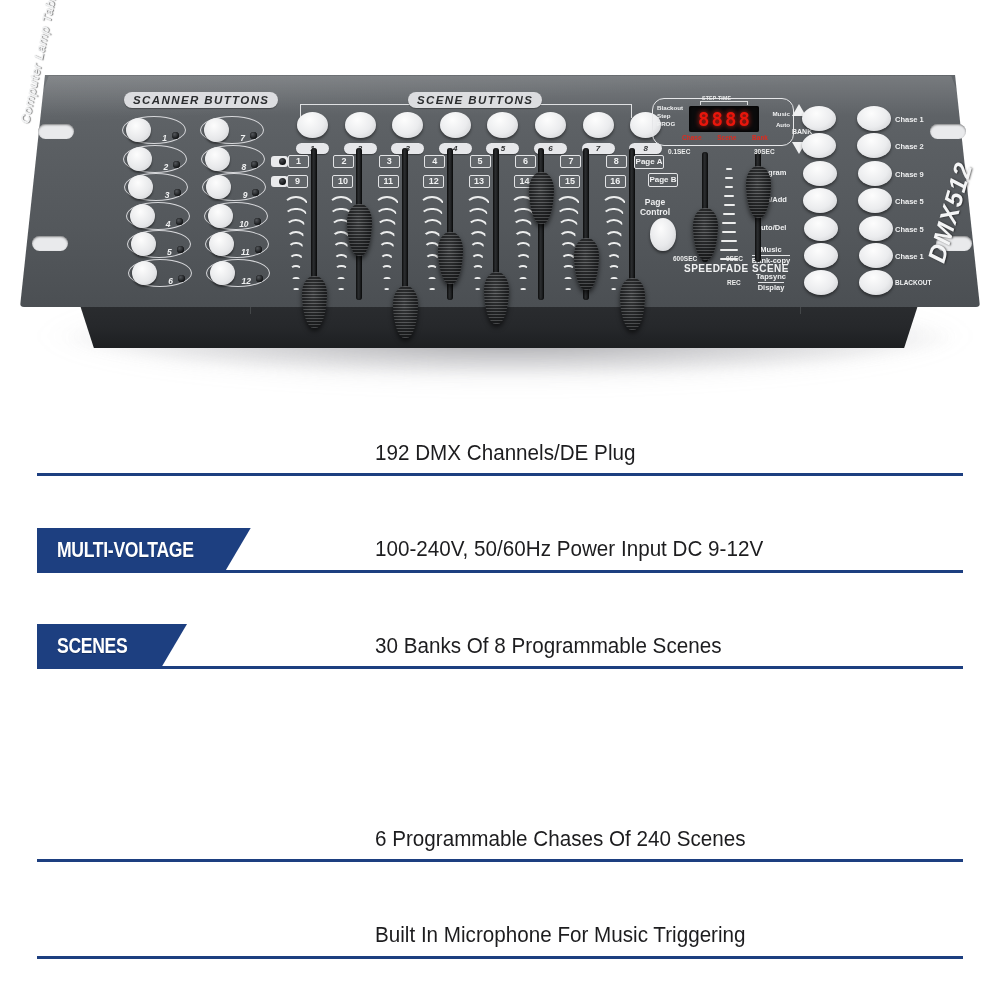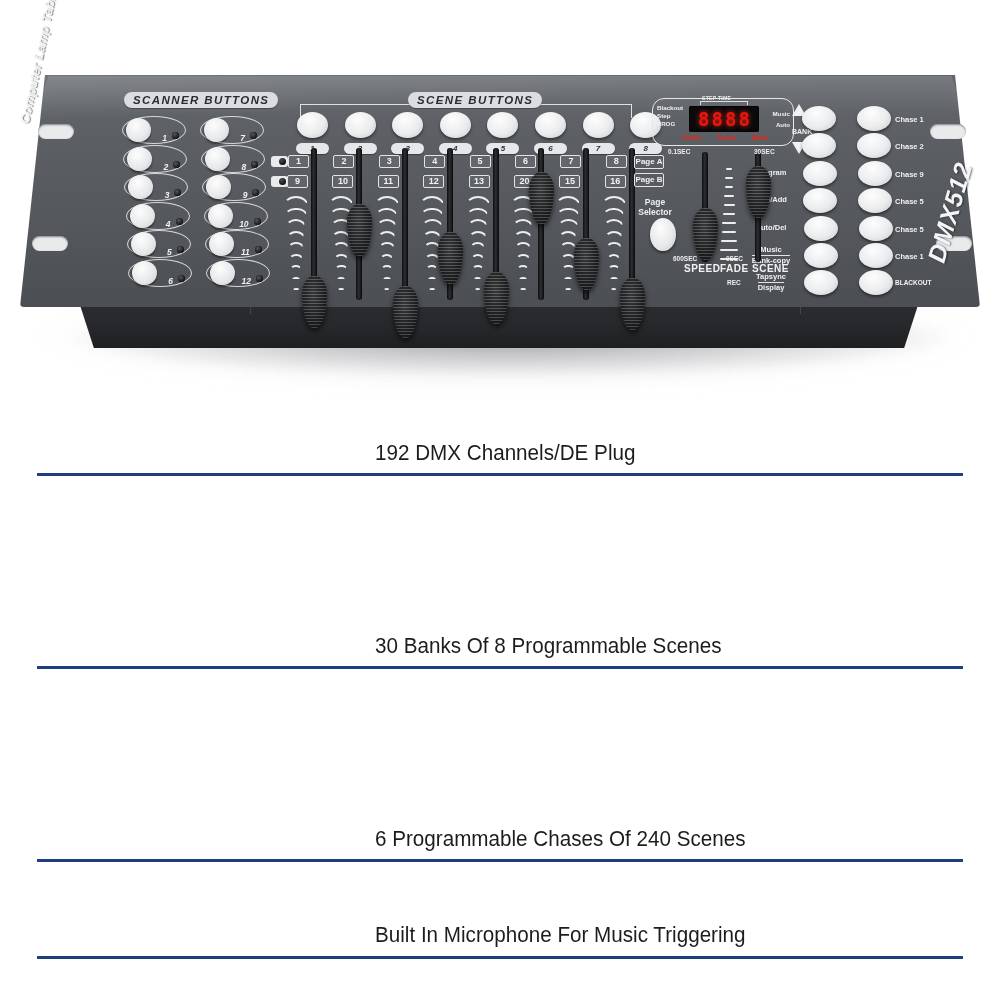--- a/index.html
+++ b/index.html
@@ -482,21 +482,21 @@
           <div class="arc" style="width: 19.1px; height: 8.022px; top: 34.5px;"></div>
           <div class="arc" style="width: 16.8px; height: 7.056px; top: 46px;"></div>
           <div class="arc" style="width: 14.5px; height: 6.09px; top: 57.5px;"></div>
           <div class="arc" style="width: 12.2px; height: 5.124px; top: 69px;"></div>
           <div class="arc" style="width: 9.9px; height: 4.158px; top: 80.5px;"></div>
           <div class="arc" style="width: 7.6px; height: 3.192px; top: 92px;"></div>
         </div>
         <div class="slot" style="left: 492.6px; top: 148px; height: 152px;"></div>
         <div class="knob" style="left: 483.6px; top: 272px;"></div>
         <div class="ch-num" style="left: 515px; top: 155px;">6</div>
-        <div class="ch-num" style="left: 514px; top: 175px;">20</div>
+        <div class="ch-num" style="left: 514px; top: 175px;">14</div>
         <div class="arcs" style="left: 509px; top: 196px;">
           <div class="arc" style="width: 26px; height: 10.92px; top: 0px;"></div>
           <div class="arc" style="width: 23.7px; height: 9.954px; top: 11.5px;"></div>
           <div class="arc" style="width: 21.4px; height: 8.988px; top: 23px;"></div>
           <div class="arc" style="width: 19.1px; height: 8.022px; top: 34.5px;"></div>
           <div class="arc" style="width: 16.8px; height: 7.056px; top: 46px;"></div>
           <div class="arc" style="width: 14.5px; height: 6.09px; top: 57.5px;"></div>
           <div class="arc" style="width: 12.2px; height: 5.124px; top: 69px;"></div>
           <div class="arc" style="width: 9.9px; height: 4.158px; top: 80.5px;"></div>
           <div class="arc" style="width: 7.6px; height: 3.192px; top: 92px;"></div>
@@ -529,24 +529,24 @@
           <div class="arc" style="width: 14.5px; height: 6.09px; top: 57.5px;"></div>
           <div class="arc" style="width: 12.2px; height: 5.124px; top: 69px;"></div>
           <div class="arc" style="width: 9.9px; height: 4.158px; top: 80.5px;"></div>
           <div class="arc" style="width: 7.6px; height: 3.192px; top: 92px;"></div>
         </div>
         <div class="slot" style="left: 628.8px; top: 148px; height: 152px;"></div>
         <div class="knob" style="left: 619.8px; top: 278px;"></div>
       </div>
 
     <div class="page-box" style="left:634px; top:155px;">Page A</div>
-    <div class="page-box" style="left:634px; top:173px;">Page B</div>
+    <div class="page-box" style="left:648px; top:173px;">Page B</div>
     <div class="page-sel-txt" style="left:638px; top:198px; width:34px;">
       <span>Page</span><br>
-      <span>Selector</span>
+      <span>Control</span>
     </div>
     <div class="page-knob" style="left:650px; top:218px;"></div>
 
     <div class="disp-shell"></div>
     <div class="disp-top-tag">STEP TIME</div>
     <div class="disp-top-bracket"></div>
     <div class="disp-left">
       <div>Blackout</div>
       <div>Step</div>
       <div>PROG</div>
@@ -629,22 +629,36 @@
         <div class="big-cap" style="left: 720px; top: 263px;">FADE</div>
         <div class="big-cap" style="left: 752px; top: 263px;">SCENE</div>
       </div>
   </div>
 
   <div id="features">
       <div class="frow" style="top: 31px;">
         <div class="rule" style="background: rgb(29, 63, 128);"></div>
         <div class="desc">192 DMX Channels/DE Plug</div>
       </div>
+      <div class="frow" style="top: 127.5px;">
+        <div class="rule" style="background: rgb(29, 63, 128);"></div>
+        <div class="tag-wrap">
+          <div class="tag" style="width: 214px; background: rgb(29, 63, 128);">
+            <span class="tag-text">MULTI-VOLTAGE</span>
+          </div>
+        </div>
+        <div class="desc">100-240V, 50/60Hz Power Input DC 9-12V</div>
+      </div>
       <div class="frow" style="top: 224px;">
         <div class="rule" style="background: rgb(29, 63, 128);"></div>
+        <div class="tag-wrap">
+          <div class="tag" style="width: 150px; background: rgb(29, 63, 128);">
+            <span class="tag-text">SCENES</span>
+          </div>
+        </div>
         <div class="desc">30 Banks Of 8 Programmable Scenes</div>
       </div>
       <div class="frow" style="top: 417px;">
         <div class="rule" style="background: rgb(29, 63, 128);"></div>
         <div class="desc">6 Programmable Chases Of 240 Scenes</div>
       </div>
       <div class="frow" style="top: 513.5px;">
         <div class="rule" style="background: rgb(29, 63, 128);"></div>
         <div class="desc">Built In Microphone For Music Triggering</div>
       </div>

